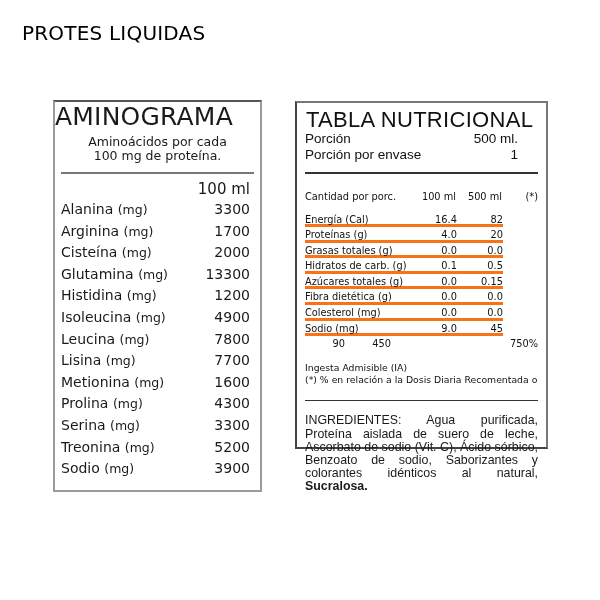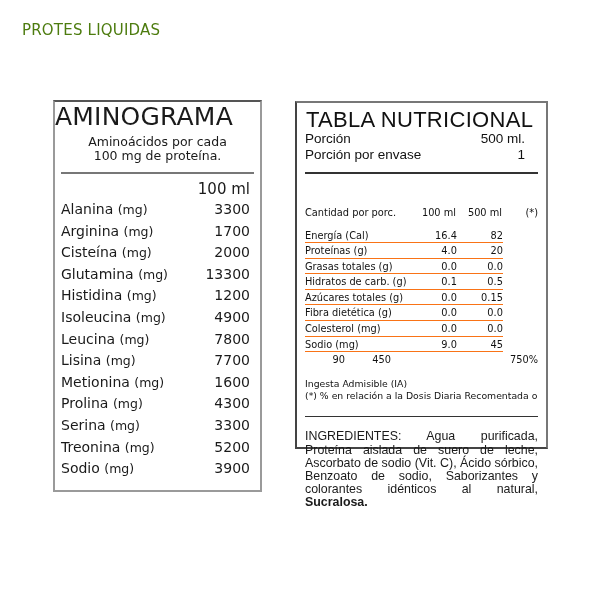--- a/index.html
+++ b/index.html
@@ -1,46 +1,46 @@
 <!DOCTYPE html>
 <html><head>
 <meta charset="utf-8">
 <style>
   html, body { margin:0; padding:0; }
   body { width:600px; height:600px; background:#ffffff; position:relative; overflow:hidden;
          font-family:"DejaVu Sans", sans-serif; color:#111; }
-  .page-title { position:absolute; left:22px; top:21px; font-size:15px; letter-spacing:0.2px; color:#4d7c0f; }
+  .page-title { position:absolute; left:22px; top:21px; font-size:20px; letter-spacing:0.2px; color:#000000; }
 
   
   .amino { position:absolute; left:53px; top:100px; width:209px; height:392px;
            border:2px solid #9a9a9a; border-top-color:#555; box-sizing:border-box; background:#fff; }
   .amino-title { text-align:left; font-size:25px; margin-top:0; letter-spacing:0.2px; color:#1a1a1a; }
   .amino-sub { text-align:center; font-size:12.5px; line-height:14px; margin-top:4px; color:#1a1a1a; }
   .amino-rule { height:2px; background:#777; margin:9px 6px 0 6px; }
   .amino-col { text-align:right; font-size:15px; margin:6px 10px 0 0; color:#1a1a1a; }
   .amino-rows { margin-top:3px; }
   .amino-row { display:flex; justify-content:space-between; align-items:baseline;
                height:21.6px; padding:0 10px 0 6px; font-size:14px; color:#1a1a1a;gap:18px; }
   .amino-row .unit { font-size:12.5px; }
 
   
   .nut { position:absolute; left:295px; top:101px; width:253px; height:348px;
          border:2px solid #444; border-top-color:#777; border-right-color:#777; box-sizing:border-box; background:#fff; }
   .nut-title { font-family:"Liberation Sans", sans-serif; font-size:22px; margin:6px 0 0 9px; letter-spacing:0.3px; color:#111; line-height:22px; }
   .nut-serv { display:flex; justify-content:space-between; font-family:"Liberation Sans", sans-serif;
-              font-size:13.5px; padding:0 21px 0 8px; line-height:16px; color:#111; }
+              font-size:13.5px; padding:0 28px 0 8px; line-height:16px; color:#111; }
   .nut-rule { height:1.5px; background:#333; margin:9px 8px 0 8px; }
-  .nut-head { display:flex; font-size:9.8px; padding:0 8px; margin-top:33px; color:#111; }
+  .nut-head { display:flex; font-size:9.8px; padding:0 8px; margin-top:17px; color:#111; }
   .c-name { flex:1; }
   .c-a { width:40px; text-align:right; }
   .c-b { width:46px; text-align:right; }
   .c-c { width:36px; text-align:right; }
   .nut-rows { margin-top:10px; }
   .nut-row { display:flex; font-size:9.8px; padding:0 8px; height:15.6px; line-height:15px; color:#111; }
-  .nut-row .lw { display:flex; width:203px; border-bottom:1px solid #f97316; }
+  .nut-row .lw { display:flex; width:203px; border-bottom:3px solid #f97316; }
   .nut-row.noline .lw { border-bottom:none; }
   .nut-row .lw .c-name { flex:1; }
   .nut-note { font-size:9.3px; line-height:12.5px; padding:0 8px; margin-top:10px; color:#111; }
   .nut-rule2 { height:1.5px; background:#333; margin:13px 8px 0 8px; }
   .ingr { font-family:"Liberation Sans", sans-serif; font-size:12.4px; line-height:13.2px; padding:0 8px;
           margin-top:13px; text-align:justify; color:#1a1a1a; }
   .ingr b { font-weight:bold; }
 </style>
 </head>
 <body>

